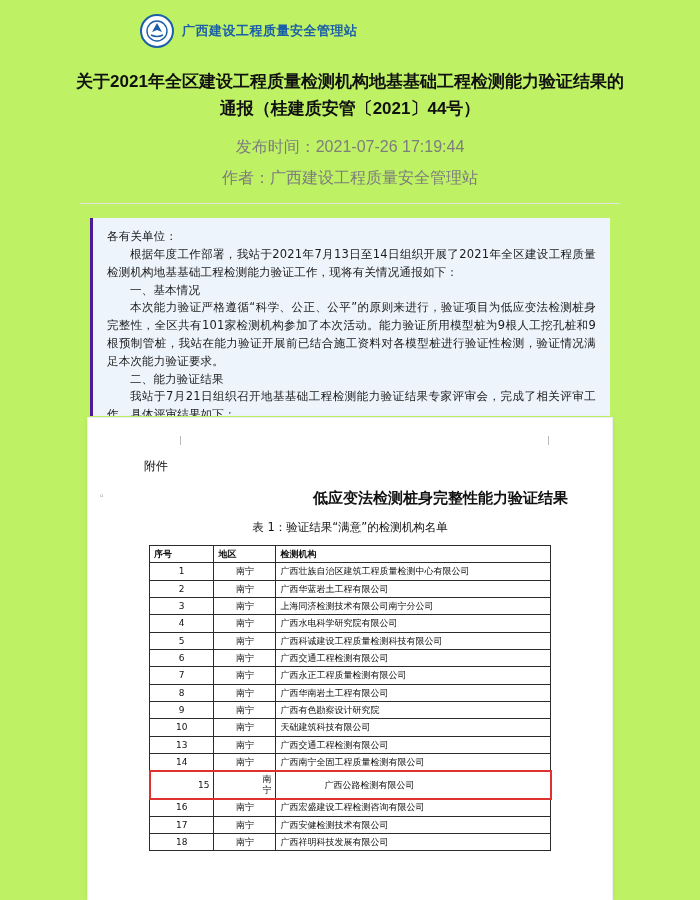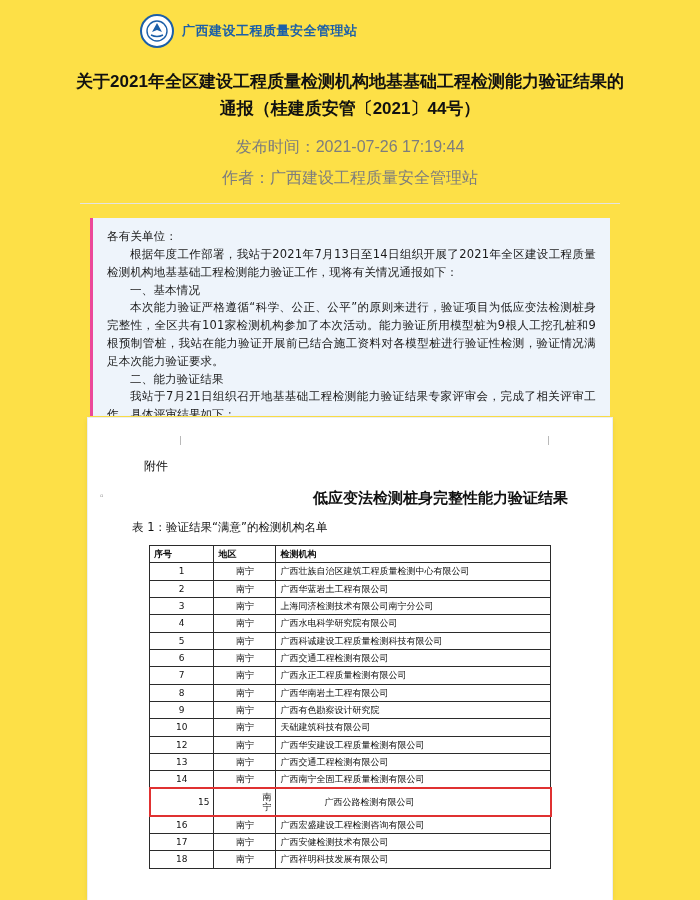--- a/index.html
+++ b/index.html
@@ -6,21 +6,21 @@
   html, body {
     margin: 0; padding: 0;
     width: 700px; height: 900px;
     background: #ffffff;
     font-family: "Liberation Sans", sans-serif;
   }
   .page {
     position: relative;
     width: 700px; height: 900px;
     overflow: hidden;
-    background: #fde047;
+    background: #bef264;
   }
 
   
   .site-header {
     display: flex;
     align-items: center;
     gap: 8px;
     padding: 14px 0 10px 140px;
   }
   .logo-mark {
@@ -64,21 +64,21 @@
     background: #e3e3e3;
     margin: 10px auto 0 auto;
   }
 
   
   .body-block {
     position: relative;
     margin: 14px auto 0 auto;
     width: 520px;
     background: #eef4fb;
-    border-left: 3px solid #ec4899;
+    border-left: 3px solid #4c1d95;
     padding: 10px 14px 10px 14px;
     font-family: "DejaVu Sans", sans-serif;
     font-size: 11.5px;
     color: #1a1a1a;
     line-height: 1.55;
     letter-spacing: 0.2px;
     height: 198px;
     overflow: hidden;
   }
   .body-block p { margin: 0; text-align: justify; }
@@ -119,21 +119,21 @@
   }
   .doc-h1 {
     text-align: right;
     font-size: 15px;
     font-weight: bold;
     color: #111;
     font-family: "DejaVu Sans", sans-serif;
     margin-bottom: 12px;
   }
   .doc-h2 {
-    text-align: left;
+    text-align: center;
     font-size: 11.5px;
     color: #111;
     font-family: "DejaVu Sans", sans-serif;
     margin-bottom: 10px;
   }
 
   
   table.result-table {
     border-collapse: collapse;
     width: 402px;
@@ -269,25 +269,20 @@
               <td class="c-idx">9</td>
               <td class="c-reg">南宁</td>
               <td class="c-org">广西有色勘察设计研究院</td>
             </tr>
             <tr>
               <td class="c-idx">10</td>
               <td class="c-reg">南宁</td>
               <td class="c-org">天础建筑科技有限公司</td>
             </tr>
             <tr>
-              <td class="c-idx">12</td>
-              <td class="c-reg">南宁</td>
-              <td class="c-org">广西华安建设工程质量检测有限公司</td>
-            </tr>
-            <tr>
               <td class="c-idx">13</td>
               <td class="c-reg">南宁</td>
               <td class="c-org">广西交通工程检测有限公司</td>
             </tr>
             <tr>
               <td class="c-idx">14</td>
               <td class="c-reg">南宁</td>
               <td class="c-org">广西南宁全固工程质量检测有限公司</td>
             </tr>
             <tr class="highlighted">

